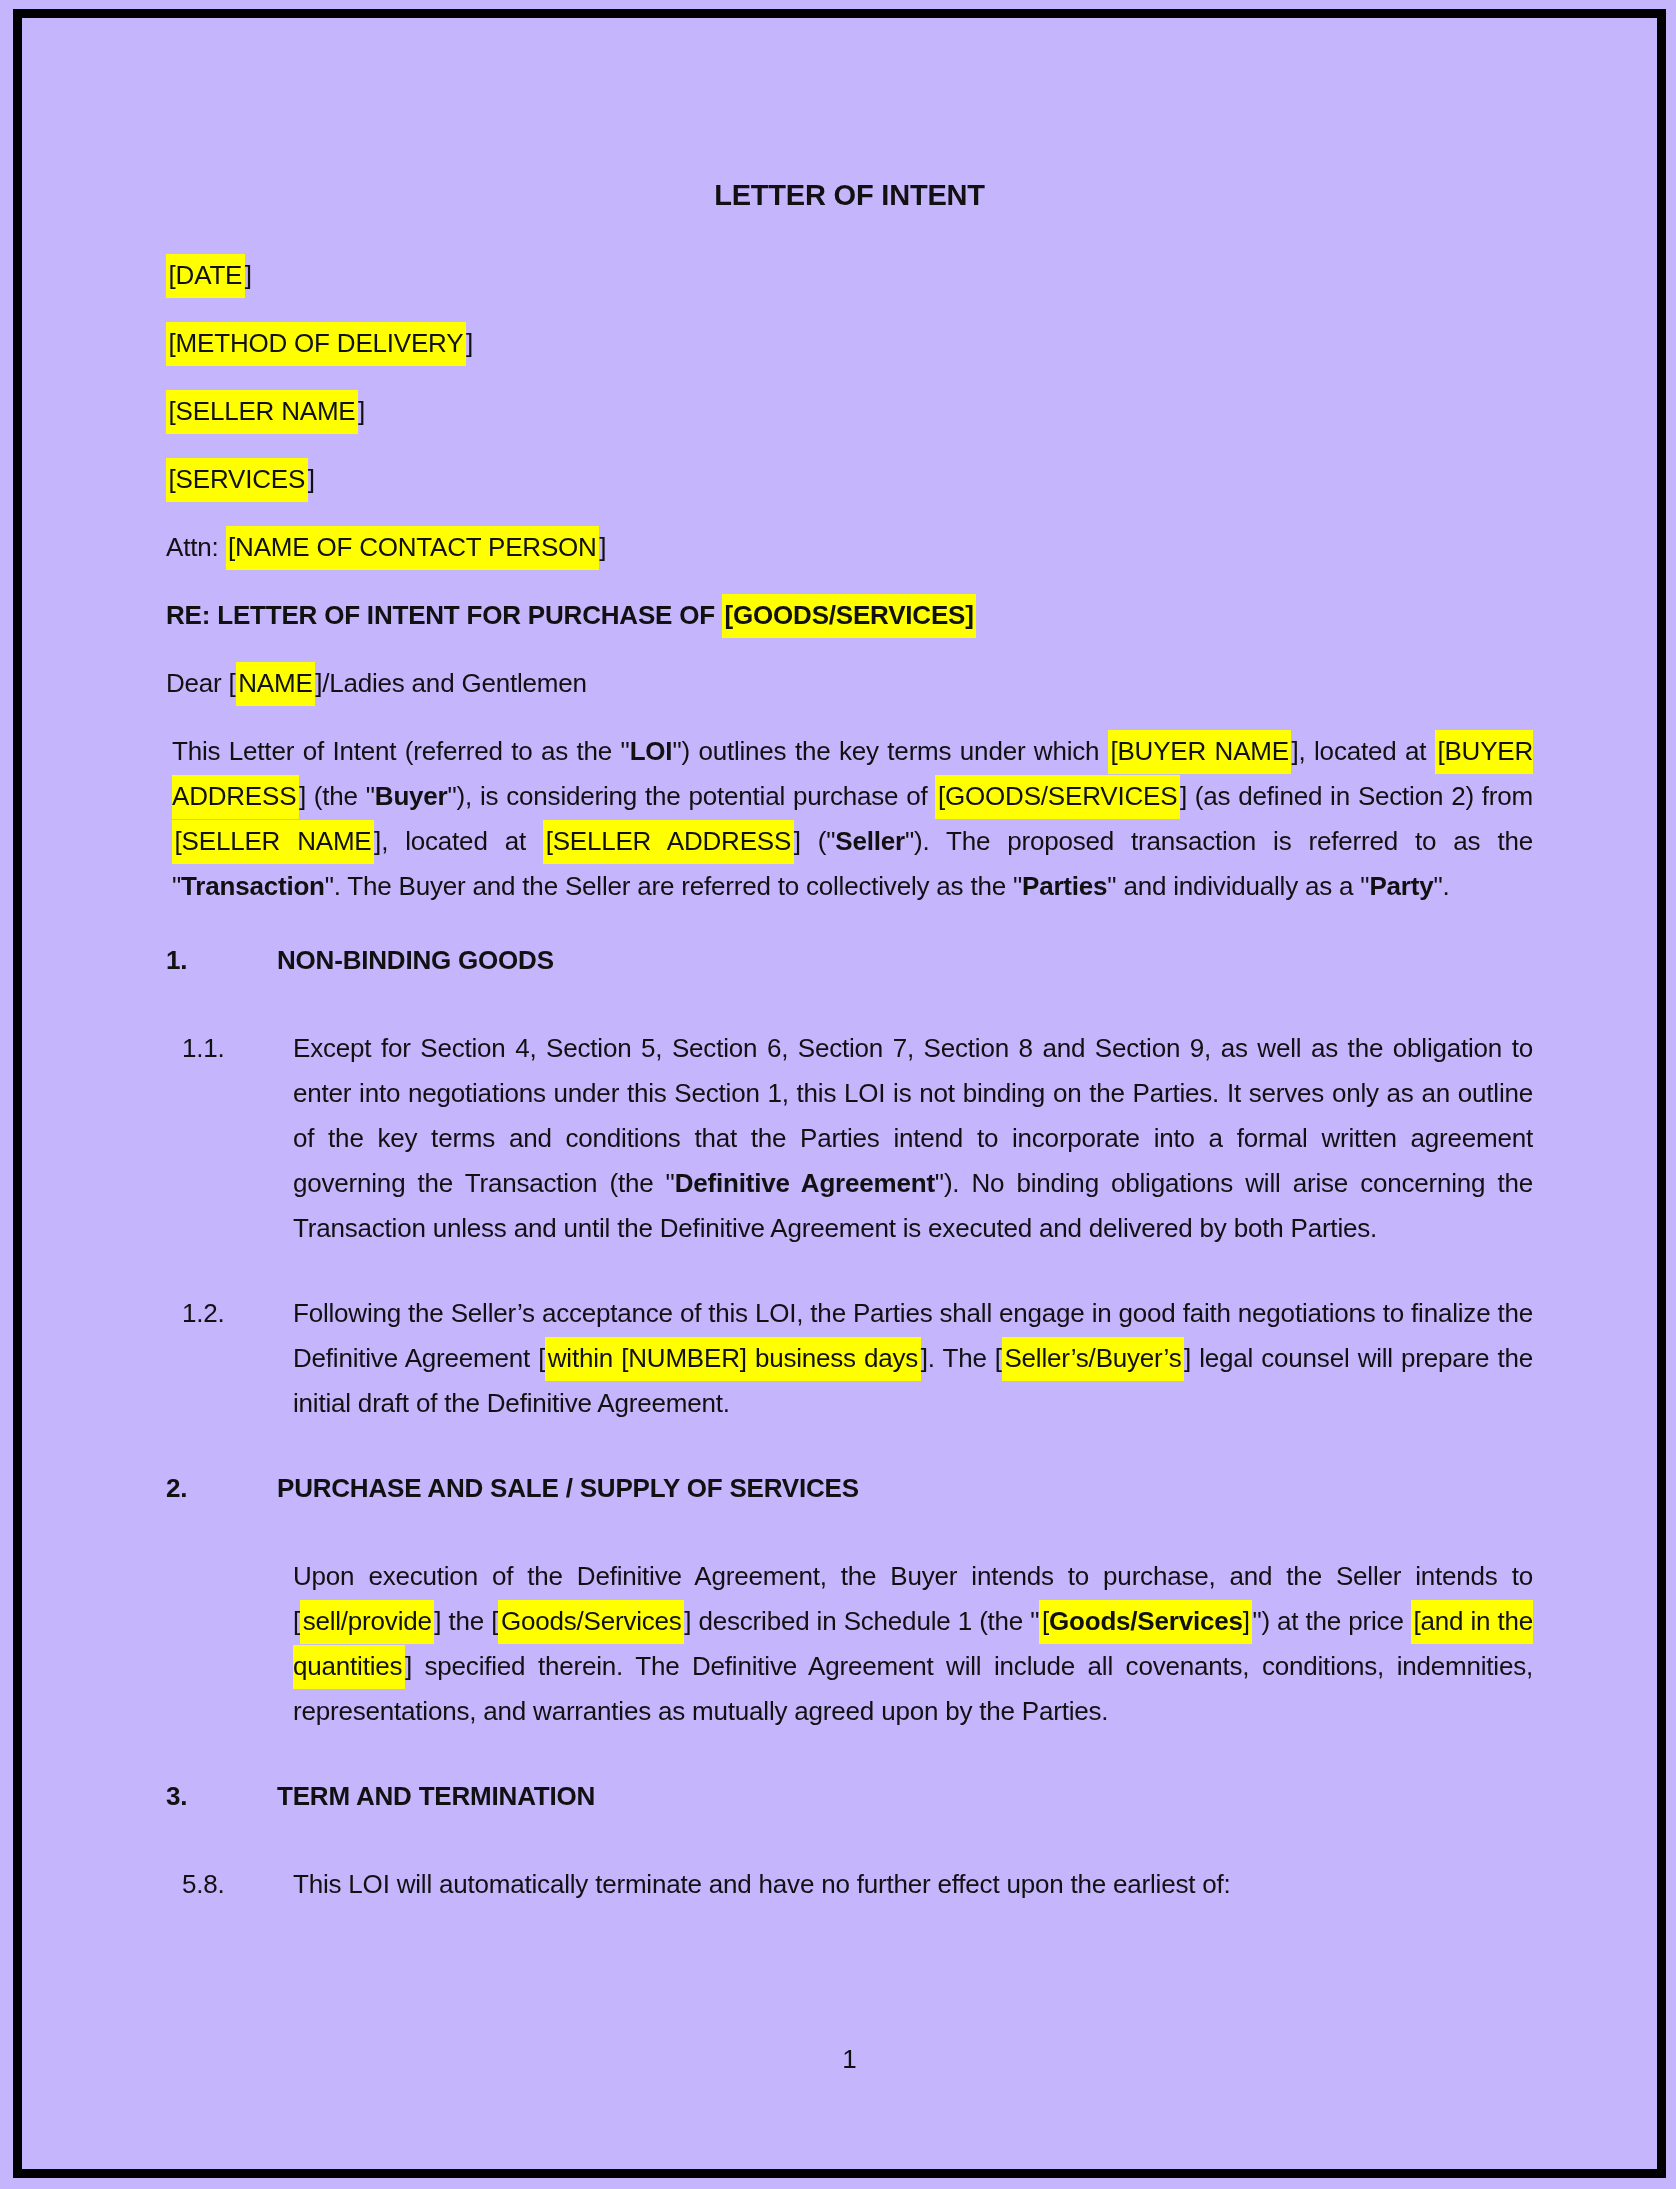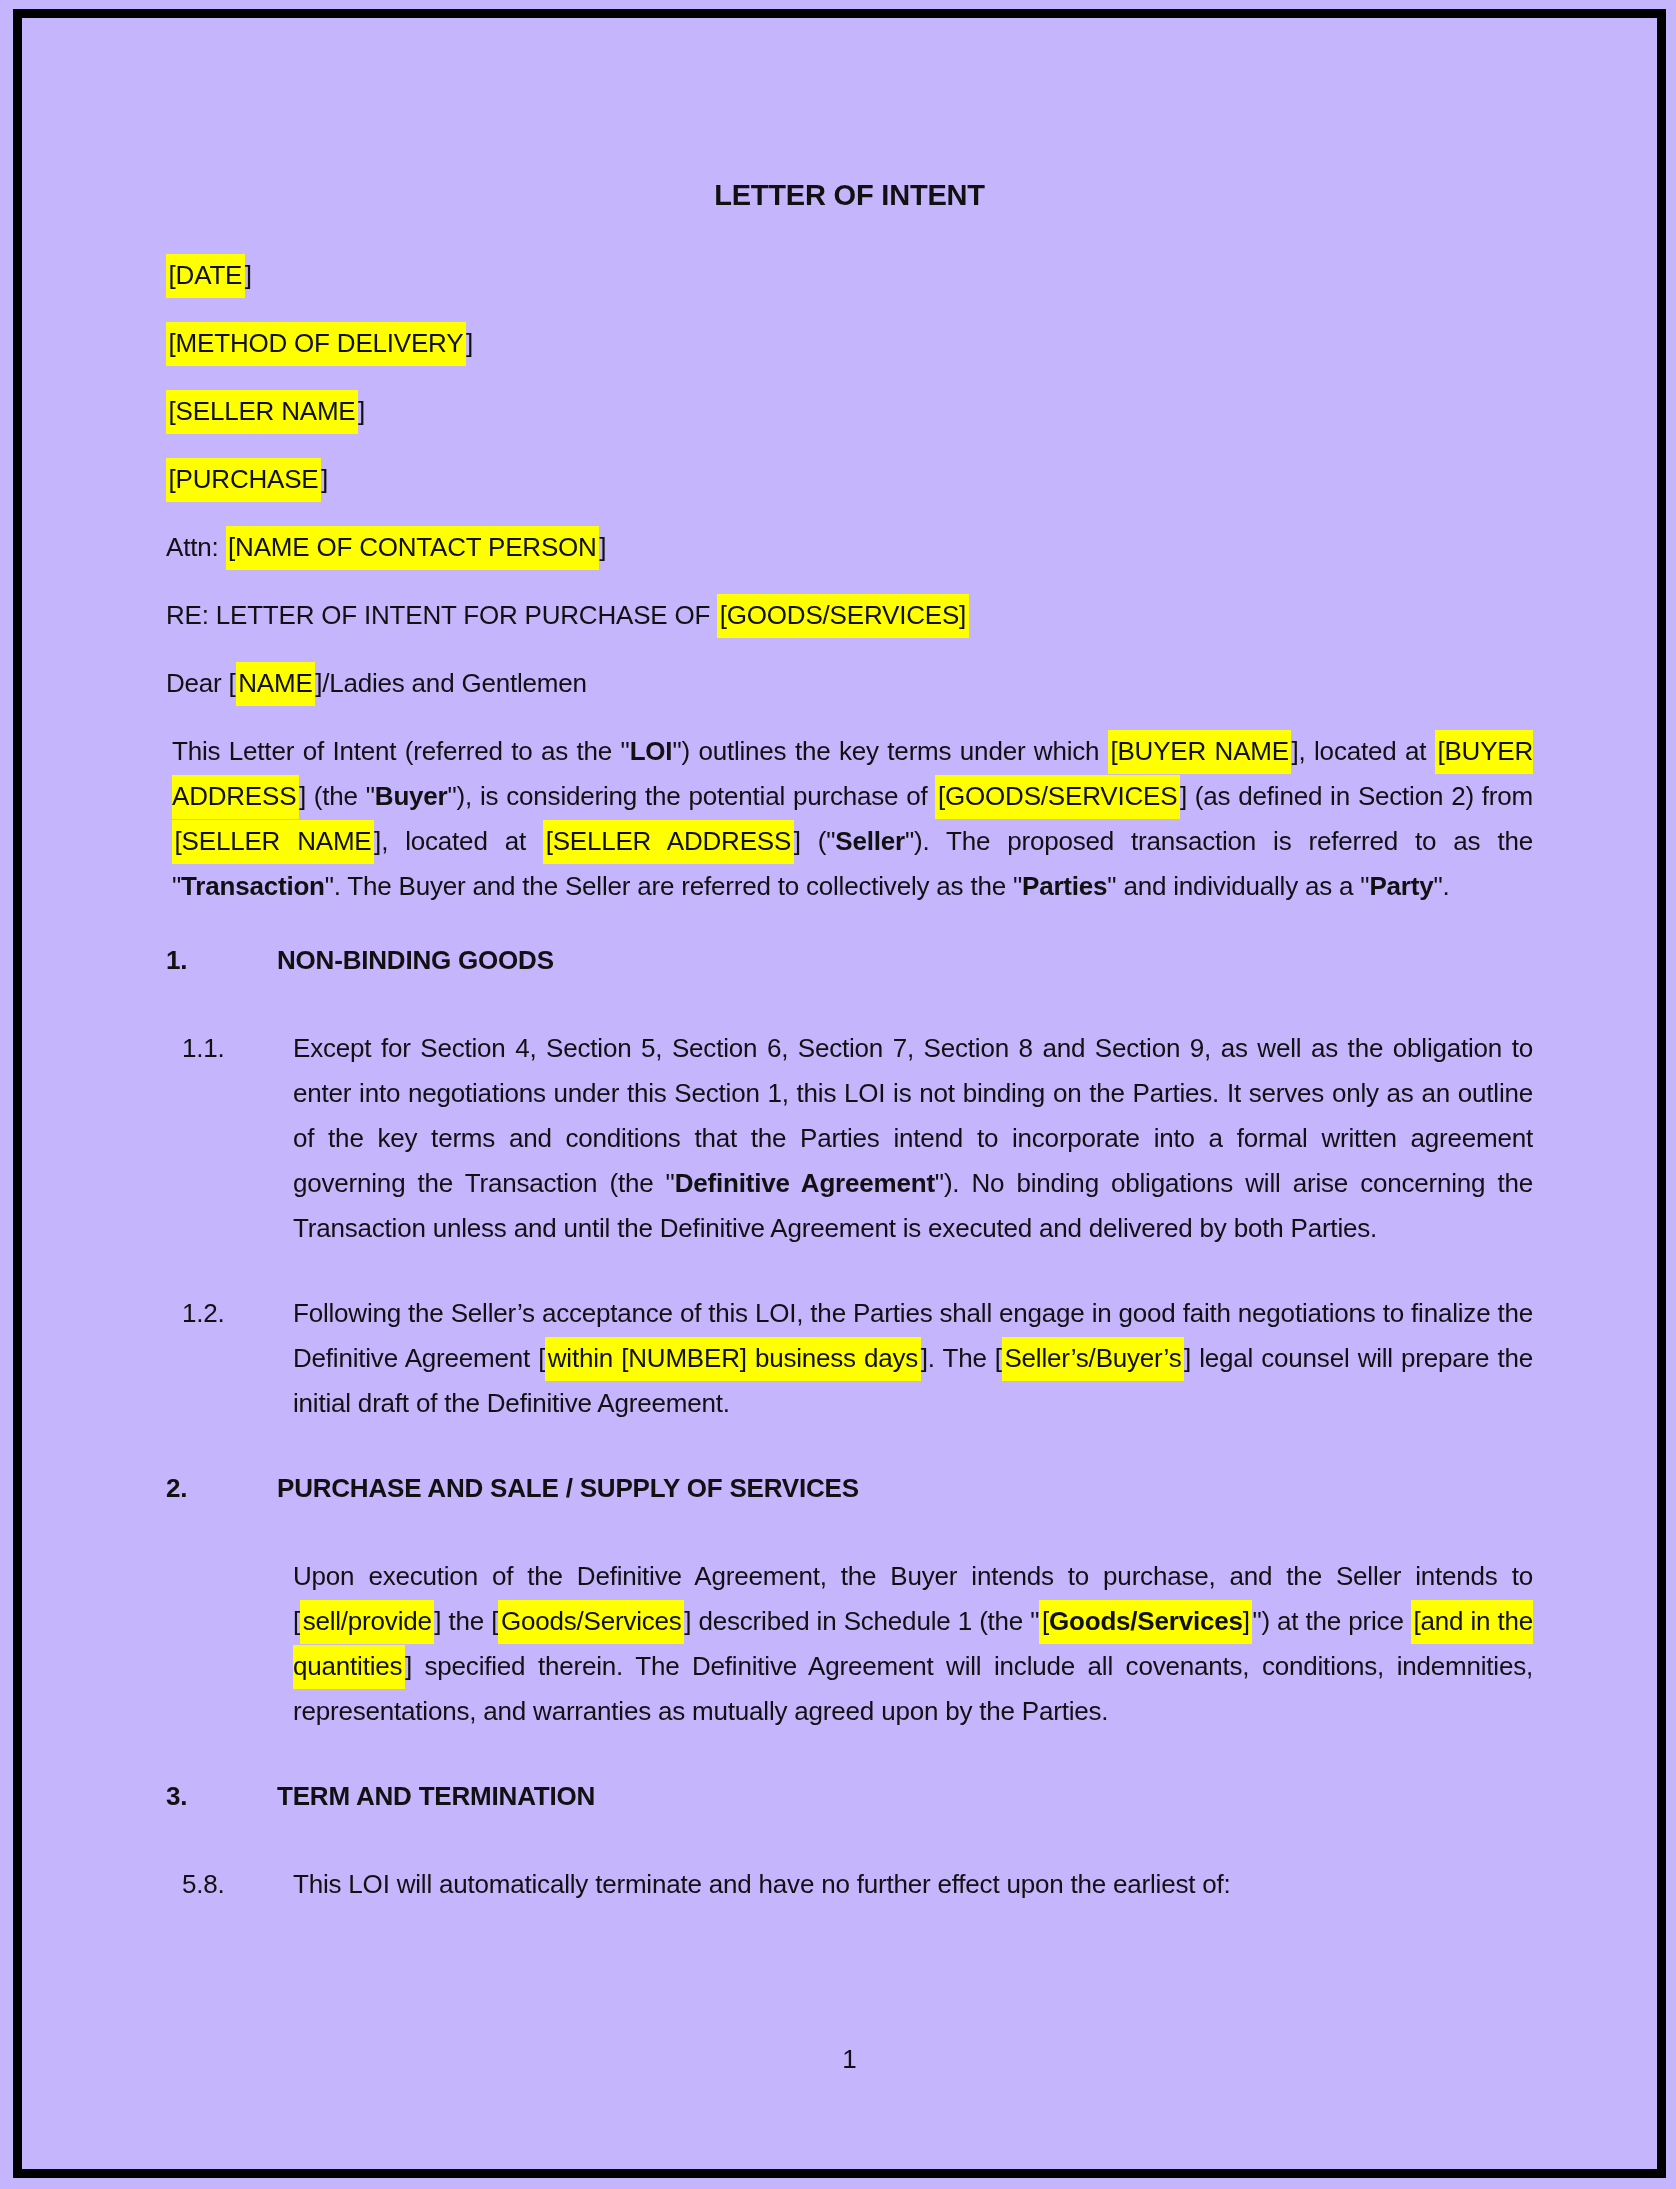--- a/index.html
+++ b/index.html
@@ -32,21 +32,21 @@
     font-weight: bold;
     text-align: center;
     margin: 0 0 35px 0;
     line-height: 45px;
     letter-spacing: -0.2px;
   }
   p.addr {
     margin: 0 0 23px 0;
     line-height: 45px;
   }
-  p.addr.bold { font-weight: normal; }
+  p.addr.bold { font-weight: bold; }
   p.para {
     text-align: justify;
     margin: 0 0 29px 6px;
   }
   mark.hl {
     background: #ffff00;
     color: inherit;
     padding: 6.1px 2.6px 7.9px 2.6px;
   }
   .item {
@@ -81,21 +81,21 @@
   <div class="content">
 
     <h1 class="doc-title">LETTER OF INTENT</h1>
 
     <p class="addr"><mark class="hl">[DATE</mark><span>]</span></p>
 
     <p class="addr"><mark class="hl">[METHOD OF DELIVERY</mark><span>]</span></p>
 
     <p class="addr"><mark class="hl">[SELLER NAME</mark><span>]</span></p>
 
-    <p class="addr"><mark class="hl">[PURCHASE</mark><span>]</span></p>
+    <p class="addr"><mark class="hl">[SERVICES</mark><span>]</span></p>
 
     <p class="addr"><span>Attn: </span><mark class="hl">[NAME OF CONTACT PERSON</mark><span>]</span></p>
 
     <p class="addr bold"><span>RE: LETTER OF INTENT FOR PURCHASE OF </span><mark class="hl">[GOODS/SERVICES]</mark></p>
 
     <p class="addr"><span>Dear [</span><mark class="hl">NAME</mark><span>]/Ladies and Gentlemen</span></p>
 
     <p class="para"><span>This Letter of Intent (referred to as the "</span><b>LOI</b><span>") outlines the key terms under which </span><mark class="hl">[BUYER NAME</mark><span>], located at </span><mark class="hl">[BUYER ADDRESS</mark><span>] (the "</span><b>Buyer</b><span>"), is considering the potential purchase of </span><mark class="hl">[GOODS/SERVICES</mark><span>] (as defined in Section 2) from </span><mark class="hl">[SELLER NAME</mark><span>], located at </span><mark class="hl">[SELLER ADDRESS</mark><span>] ("</span><b>Seller</b><span>"). The proposed transaction is referred to as the "</span><b>Transaction</b><span>". The Buyer and the Seller are referred to collectively as the "</span><b>Parties</b><span>" and individually as a "</span><b>Party</b><span>".</span></p>
 
     <div class="heading heading-gap">

